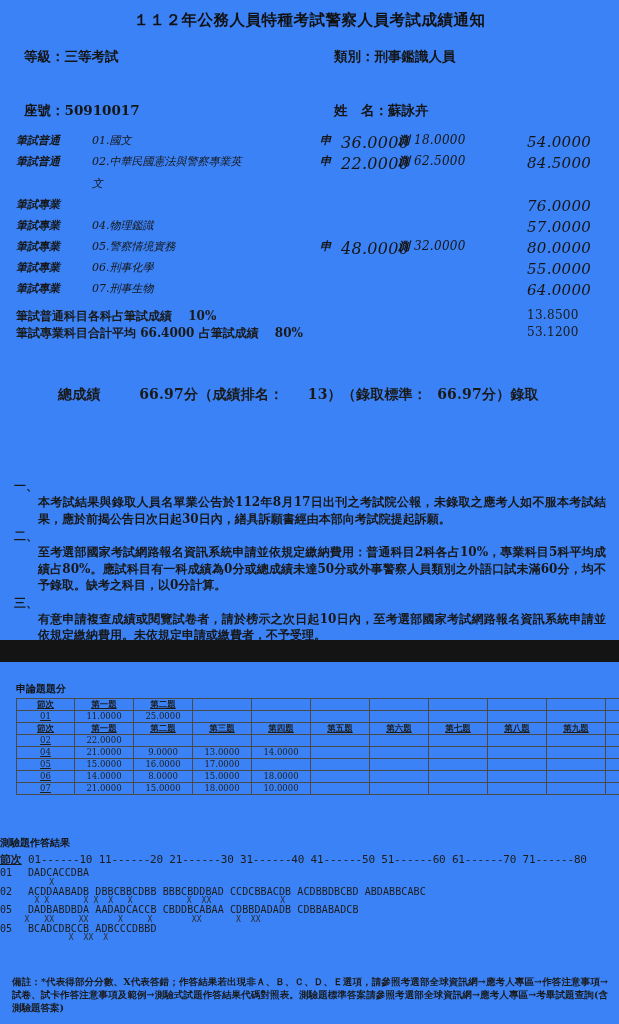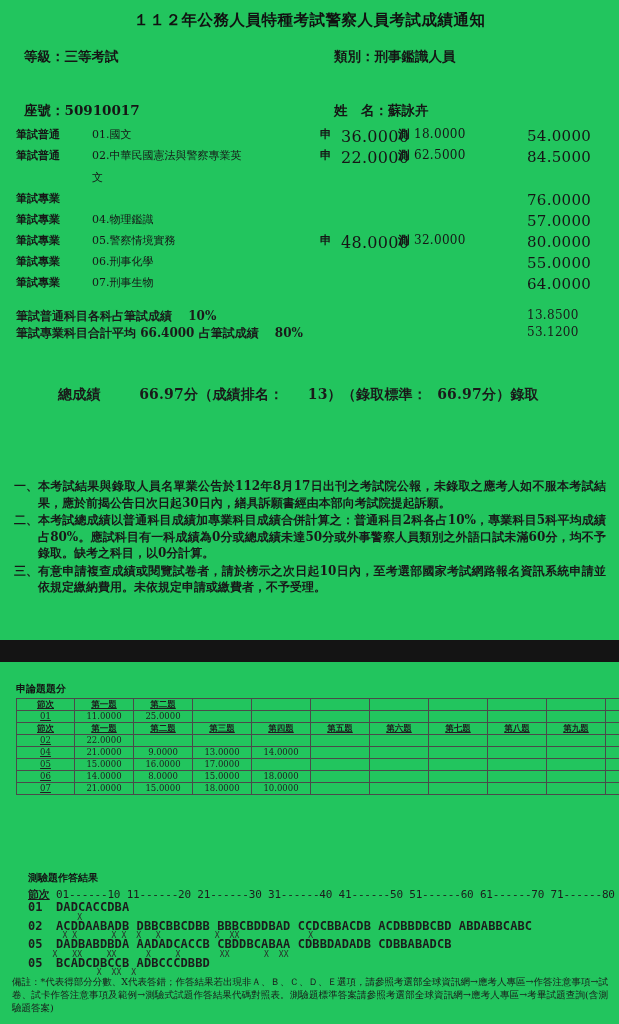--- a/index.html
+++ b/index.html
@@ -14,21 +14,21 @@
     position: relative;
     overflow: hidden;
     font-family: "DejaVu Serif", "Liberation Serif", serif;
     color: #1a1a1a;
     -webkit-font-smoothing: antialiased;
   }
   .page {
     position: relative;
     width: 619px;
     height: 1024px;
-    background: #22c55e;
+    background: #3b82f6;
   }
 
   
   .doc-title {
     position: absolute;
     top: 10px;
     left: 0;
     width: 619px;
     text-align: center;
     font-size: 15.5px;
@@ -45,23 +45,24 @@
     color: #151515;
   }
   .meta-row .left  { position: absolute; left: 0; white-space: nowrap; }
   .meta-row .right { position: absolute; left: 310px; white-space: nowrap; }
   #meta-grade { top: 48px; }
   #meta-seat  { top: 102px; }
 
   
   .scores {
     position: absolute;
-    top: 126px;
+    top: 132px;
     left: 0;
     width: 532px;
+    font-style: italic;
   }
   .score-line {
     position: relative;
     height: 21px;
     font-size: 11.5px;
     color: #161616;
   }
   .score-line.tall { height: 22px; }
   .s-cat {
     position: absolute;
@@ -181,20 +182,21 @@
     display: flex;
     margin-bottom: 1px;
   }
   .note-num {
     flex: 0 0 auto;
     white-space: nowrap;
   }
   .note-body {
     flex: 1 1 auto;
     text-align: justify;
+    margin-top: 16px;
   }
 
   
   .band {
     position: absolute;
     left: 0;
     top: 640px;
     width: 619px;
     height: 22px;
     background: #141414;
@@ -236,24 +238,23 @@
   table.grid td.idx {
     text-decoration: underline;
   }
   .col-n { width: 58px; }
   .col-q { width: 59px; }
 
   
   .mc-sec {
     position: absolute;
     top: 836px;
-    left: 28px;
+    left: 0;
     width: 590px;
     font-family: "DejaVu Sans Mono", "Liberation Mono", monospace;
-    margin-top: 35px;
   }
   .mc-title {
     font-size: 10px;
     font-weight: bold;
     font-family: "DejaVu Serif", "Liberation Serif", serif;
     margin-bottom: 2px;
     color: #141414;
   }
   .mc-ruler {
     font-size: 11px;
@@ -266,26 +267,25 @@
   .mc-ruler .rlabel {
     font-family: "DejaVu Serif", "Liberation Serif", serif;
     font-weight: bold;
     text-decoration: underline;
   }
   .mc-row {
     position: relative;
     min-height: 9px;
   }
   .mc-ans {
-    font-size: 12px;
+    font-size: 10px;
     letter-spacing: 0.1px;
     white-space: pre;
     color: #1c1c1c;
     line-height: 9.5px;
-    font-weight: bold;
   }
   .mc-marks {
     font-size: 8px;
     letter-spacing: 0.1px;
     white-space: pre;
     color: #2a2a2a;
     line-height: 9px;
     height: 9px;
   }
   .mc-num {
@@ -295,21 +295,21 @@
   }
 
   
   .remark {
     position: absolute;
     top: 975px;
     left: 12px;
     width: 596px;
     font-size: 9.5px;
     line-height: 13px;
-    font-weight: normal;
+    font-weight: bold;
     color: #1a1a1a;
     text-align: justify;
   }
 </style>
 </head>
 <body>
 
 <div class="page">
 
   <div class="doc-title">１１２年公務人員特種考試警察人員考試成績通知</div>
@@ -397,21 +397,21 @@
 
   <div class="grand">總成績　　  66.97分（成績排名：　  13）（錄取標準：  66.97分）錄取</div>
 
   <div class="notes">
     <div class="note-item">
       <span class="note-num">一、</span>
       <span class="note-body">本考試結果與錄取人員名單業公告於112年8月17日出刊之考試院公報，未錄取之應考人如不服本考試結果，應於前揭公告日次日起30日內，繕具訴願書經由本部向考試院提起訴願。</span>
     </div>
     <div class="note-item">
       <span class="note-num">二、</span>
-      <span class="note-body">本考試總成績以普通科目成績加專業科目成績合併計算之：普通科目2科各占10%，專業科目5科平均成績占80%。應試科目有一科成績為0分或總成績未達50分或外事警察人員類別之外語口試未滿60分，均不予錄取。缺考之科目，以0分計算。</span>
+      <span class="note-body">至考選部國家考試網路報名資訊系統申請並依規定繳納費用：普通科目2科各占10%，專業科目5科平均成績占80%。應試科目有一科成績為0分或總成績未達50分或外事警察人員類別之外語口試未滿60分，均不予錄取。缺考之科目，以0分計算。</span>
     </div>
     <div class="note-item">
       <span class="note-num">三、</span>
       <span class="note-body">有意申請複查成績或閱覽試卷者，請於榜示之次日起10日內，至考選部國家考試網路報名資訊系統申請並依規定繳納費用。未依規定申請或繳費者，不予受理。</span>
     </div>
   </div>
 
   <div class="band"></div>
 
   <div class="essay-sec">

